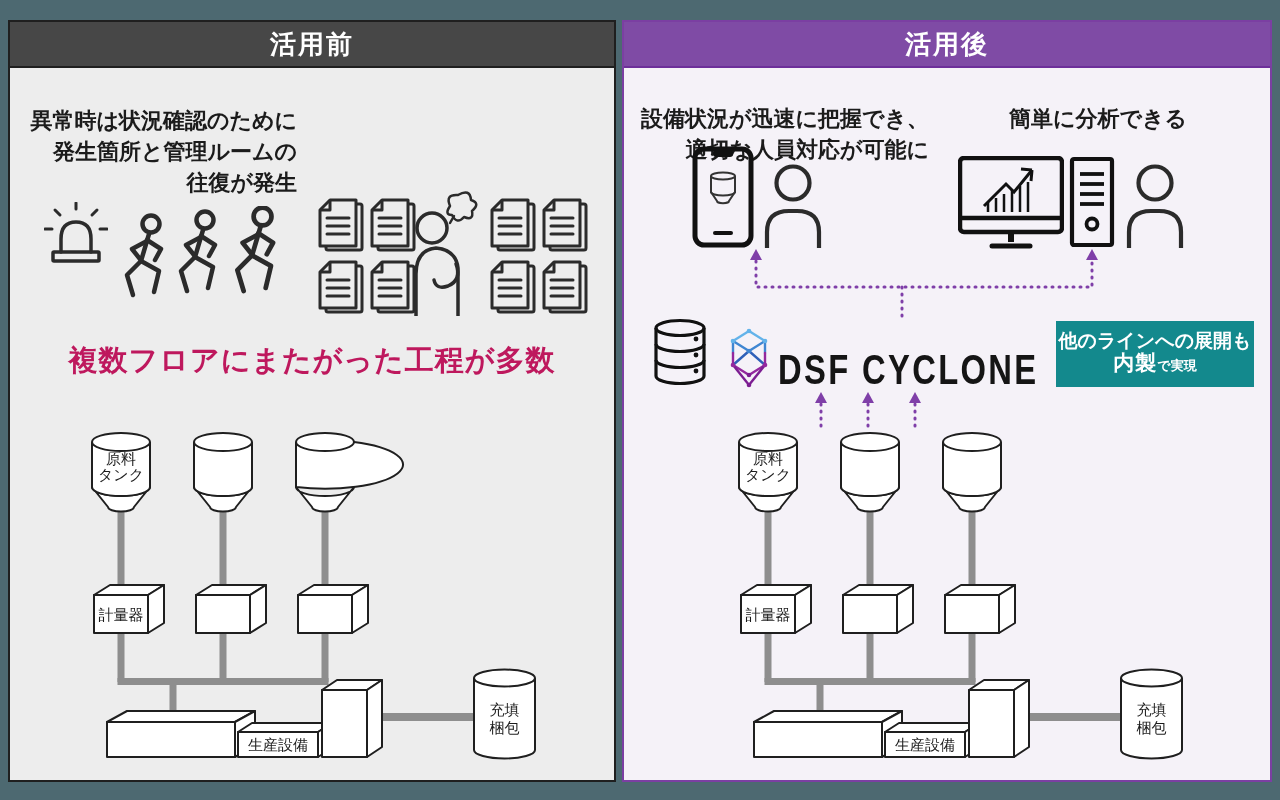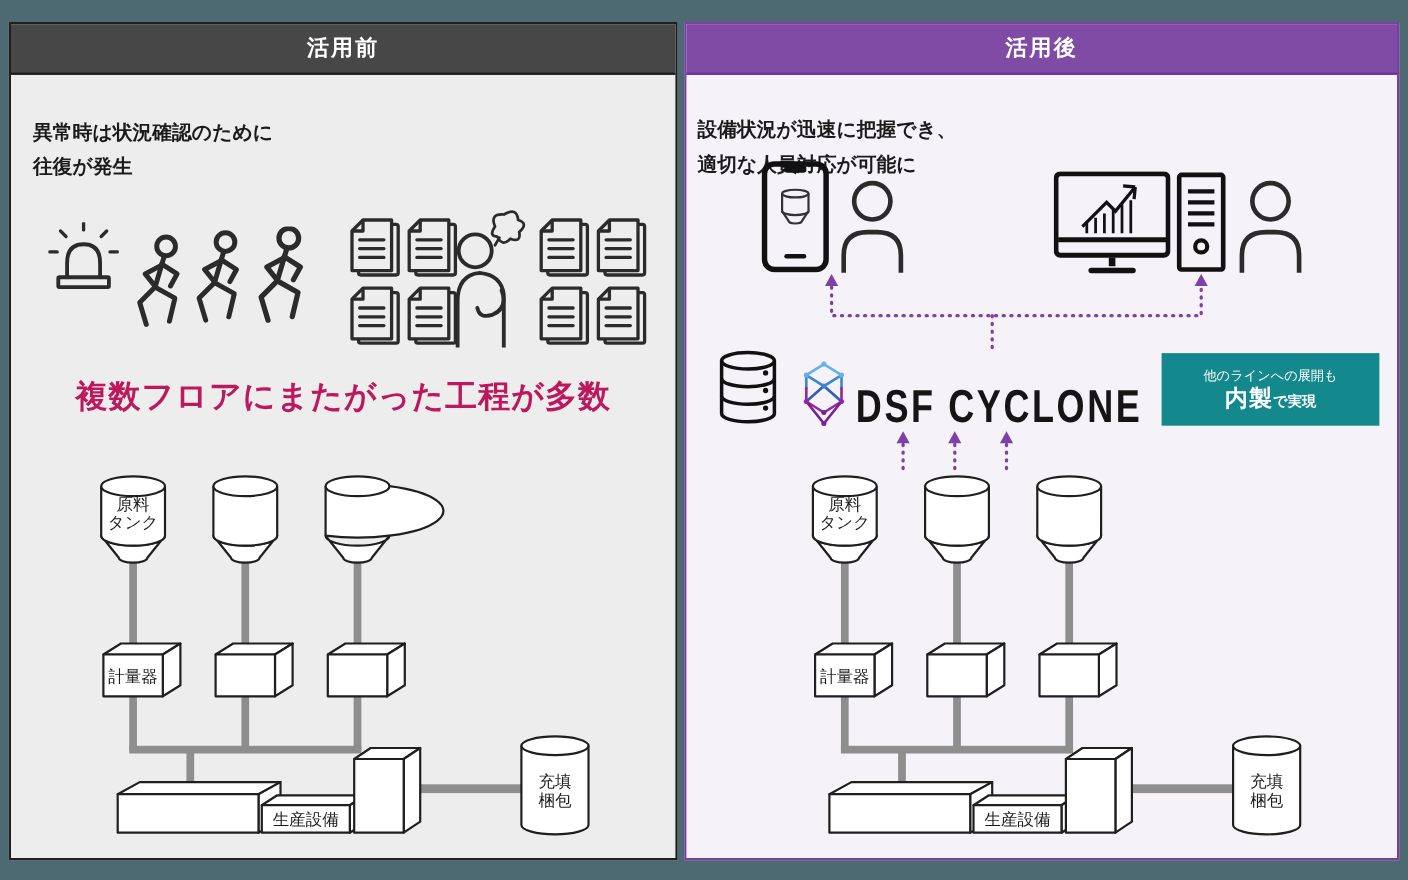--- a/index.html
+++ b/index.html
@@ -2,34 +2,34 @@
 <html><head>
 <meta charset="utf-8">
 <style>
   html,body{margin:0;padding:0;}
   body{font-family:"Liberation Sans","DejaVu Sans",sans-serif;}
   .stage{position:relative;width:1280px;height:800px;background:#4d6971;overflow:hidden;}
   .panel{position:absolute;top:20px;height:762px;box-sizing:border-box;}
   .panel-before{left:8px;width:608px;background:#ededed;border:2px solid #1f1f1f;}
   .panel-after{left:622px;width:650px;background:#f5f2f8;border:2px solid #7b3fa2;padding-left:36px;}
   .panel-header{position:absolute;left:0;top:0;width:100%;height:44px;line-height:44px;
-    text-align:center;color:#fff;font-size:20px;font-weight:700;letter-spacing:2px;}
+    text-align:center;color:#fff;font-size:26px;font-weight:700;letter-spacing:2px;}
   .panel-before .panel-header{background:#474747;border-bottom:2px solid #1f1f1f;}
   .panel-after .panel-header{background:#7f4ba5;border-bottom:2px solid #6d2f9a;}
-  .note{position:absolute;text-align:left;font-size:18px;font-weight:700;
+  .note{position:absolute;text-align:right;font-size:22px;font-weight:700;
     line-height:31px;color:#1b1b1b;}
   .big-heading{position:absolute;left:0;top:319px;width:100%;text-align:center;
     font-size:29px;font-weight:700;color:#be185d;letter-spacing:1px;}
   .abs{position:absolute;}
   .logo-text{position:absolute;left:154px;top:324px;font-size:42px;font-weight:700;
     color:#151515;letter-spacing:3px;transform:scaleX(0.78);transform-origin:left center;
     white-space:nowrap;}
   .badge{position:absolute;left:432px;top:299px;width:198px;height:66px;background:#13898d;
     color:#fff;text-align:center;box-sizing:border-box;padding-top:11px;}
-  .badge-line1{font-size:12px;font-weight:400;line-height:18px;}
+  .badge-line1{font-size:19px;font-weight:700;line-height:18px;}
   .badge-line2{font-size:13px;font-weight:700;line-height:26px;}
   .badge-emph{font-size:21px;font-weight:700;letter-spacing:1px;}
   svg{display:block;}
   .outline{fill:none;stroke:#2b2b2b;stroke-linecap:round;stroke-linejoin:round;}
   .factory-stroke{fill:#ffffff;stroke:#1f1f1f;stroke-width:2;stroke-linejoin:round;}
   .factory-label{font-size:15px;fill:#1b1b1b;font-weight:400;text-anchor:middle;
     font-family:"Liberation Sans","DejaVu Sans",sans-serif;}
   .pipe{fill:#8e8e8e;}
   .dotline{fill:none;stroke:#7f3fa8;stroke-width:3;stroke-dasharray:1 6;stroke-linecap:round;}
   .dothead{fill:#7f3fa8;}
@@ -37,20 +37,21 @@
 </head>
 <body>
 
 <div class="stage">
 
   <section class="panel panel-before">
     <div class="panel-header">活用前</div>
 
     <div class="note" style="left:20px;top:83px;width:267px;">
       <div>異常時は状況確認のために</div>
+      <div>発生箇所と管理ルームの</div>
       <div>往復が発生</div>
     </div>
 
     <svg class="abs" style="left:34px;top:180px;" width="64" height="72" viewBox="0 0 64 72">
       <g class="outline" stroke-width="3">
         <path d="M32,7 V1"></path>
           <path d="M16,13 L11,8"></path>
           <path d="M48,13 L53,8"></path>
         <path d="M8,27 H1"></path>
           <path d="M56,27 H63"></path>
@@ -188,20 +189,21 @@
   </section>
 
   <section class="panel panel-after">
     <div class="panel-header">活用後</div>
 
     <div class="note" style="left:10px;top:81px;width:295px;">
       <div>設備状況が迅速に把握でき、</div>
       <div>適切な人員対応が可能に</div>
     </div>
     <div class="note" style="left:348px;top:81px;width:215px;">
+      <div>簡単に分析できる</div>
     </div>
 
     <svg class="abs" style="left:68px;top:124px;" width="62" height="102" viewBox="0 0 62 102">
       <rect x="3" y="3" width="56" height="96" rx="9" fill="none" stroke="#111" stroke-width="5"></rect>
       <rect x="21" y="4" width="20" height="7" rx="3" fill="#111"></rect>
       <g fill="none" stroke="#333" stroke-width="2">
         <path d="M19,30 V46 L25,55 A6,2.2 0 0 0 37,55 L43,46 V30"></path>
         <ellipse cx="31" cy="30" rx="12" ry="3.5"></ellipse>
         <path d="M19,46 A12,3.5 0 0 0 43,46"></path>
       </g>

